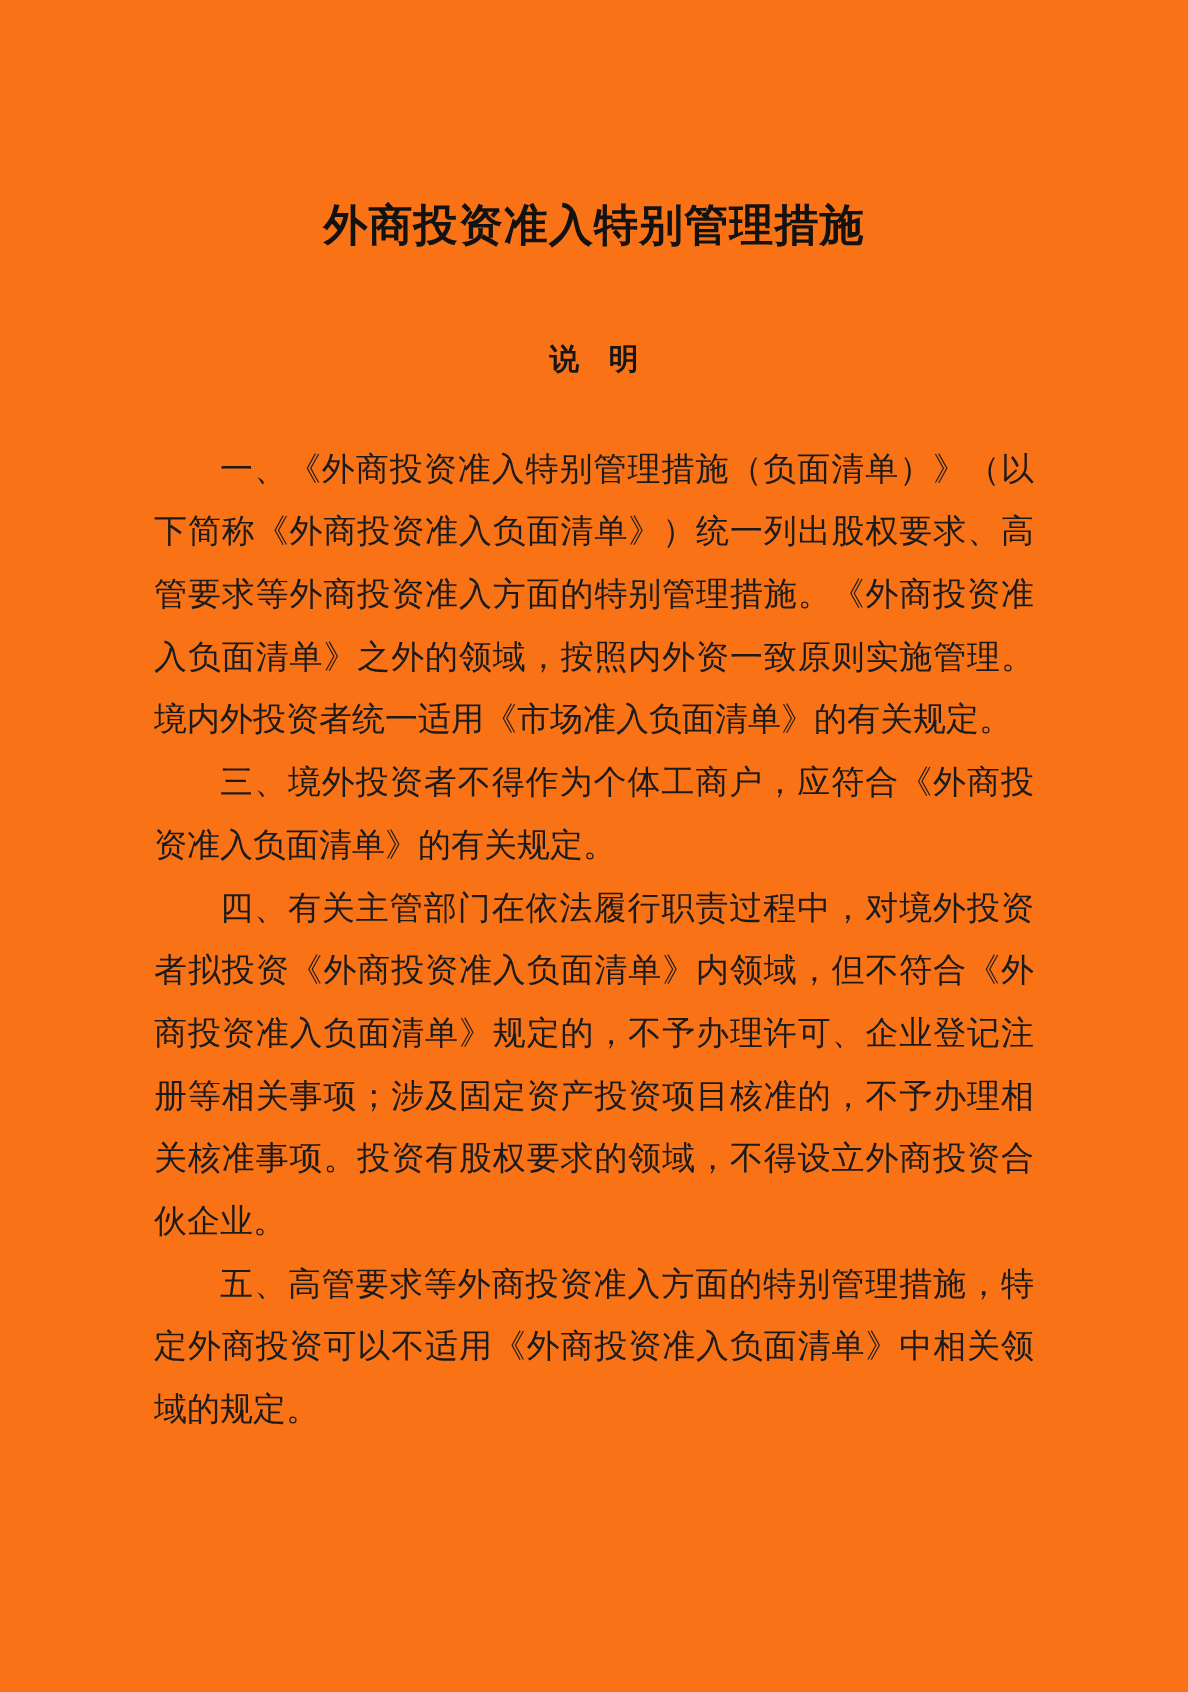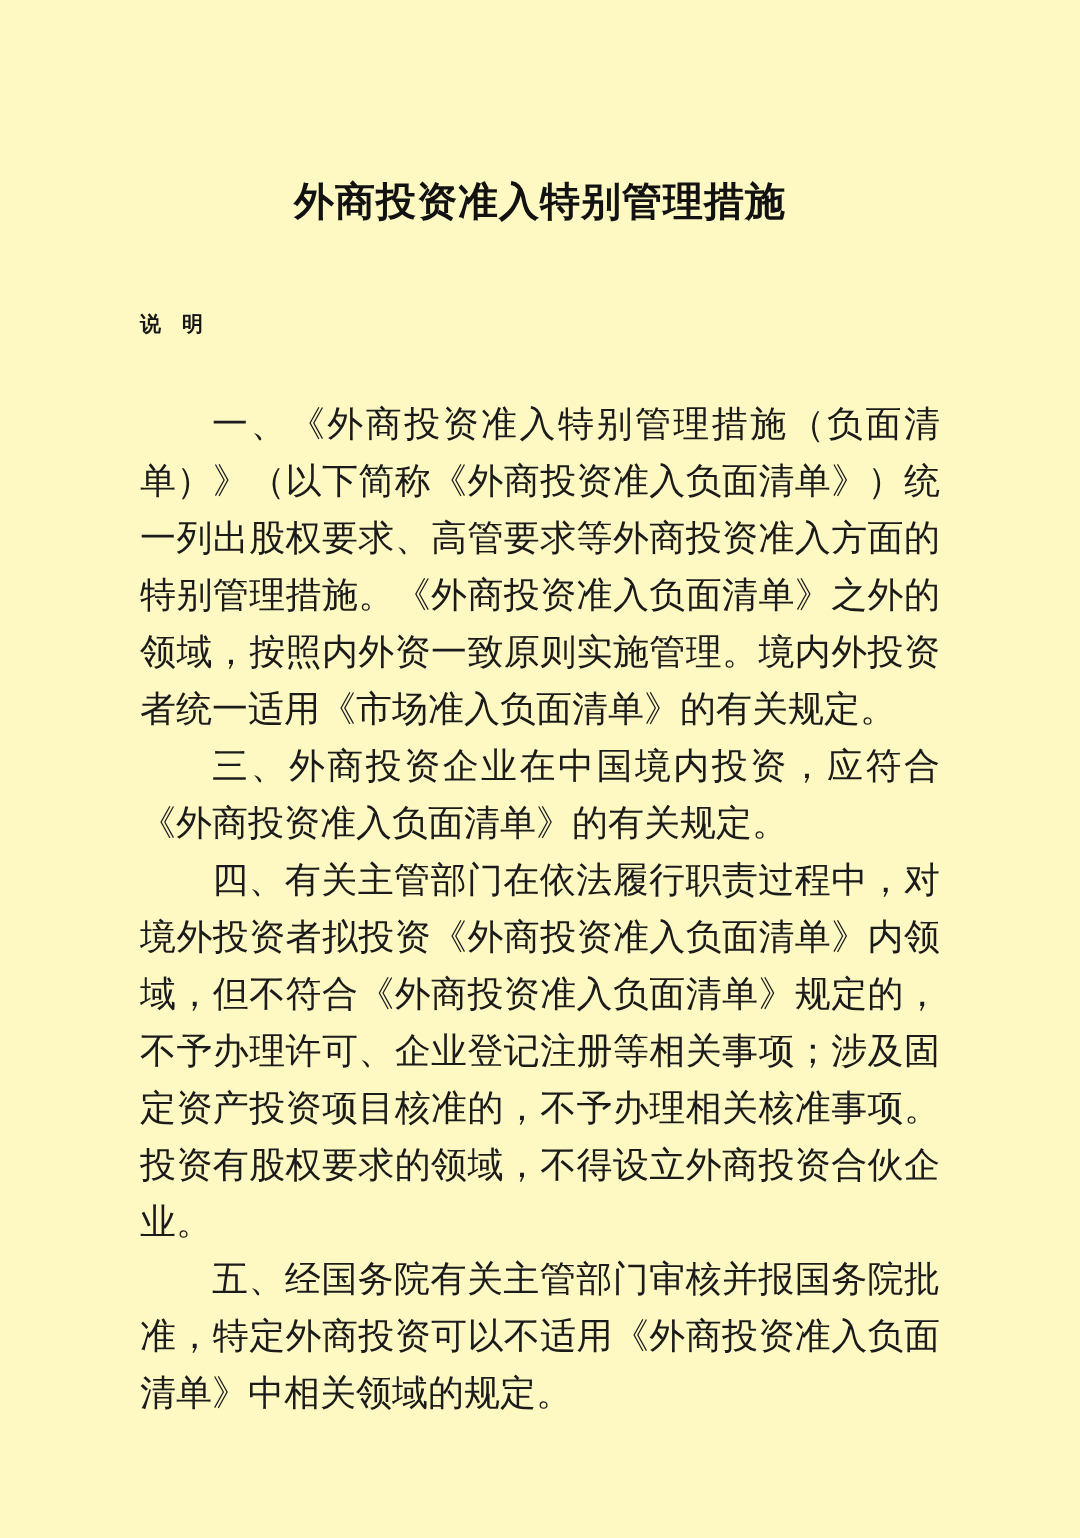--- a/index.html
+++ b/index.html
@@ -5,69 +5,70 @@
   html, body {
     margin: 0;
     padding: 0;
     background: #ffffff;
   }
   .page {
     position: relative;
     width: 1080px;
     height: 1538px;
     margin: 0 auto;
-    background: #fef9c3;
+    background: #f97316;
     box-sizing: border-box;
     padding: 178px 140px 0 140px;
     color: #1b1b1b;
-    font-family: Liberation Mono, monospace;
+    font-family: Liberation Serif, serif;
     overflow: hidden;
   }
   .title-block {
     text-align: center;
     font-weight: bold;
     font-size: 40px;
     line-height: 54px;
     letter-spacing: 1px;
     color: #121212;
   }
   .title-line {
     white-space: nowrap;
   }
   .section-heading {
     margin: 74px 0 0 0;
+    text-align: center;
     font-weight: bold;
-    font-size: 21px;
+    font-size: 27px;
     line-height: 40px;
     color: #161616;
   }
   .body-text {
     margin-top: 52px;
   }
   .para {
     margin: 0;
-    font-size: 36px;
+    font-size: 30px;
     line-height: 57px;
     text-align: justify;
     text-indent: 2em;
     color: #1b1b1b;
     word-break: break-all;
   }
 </style>
 </head>
 <body>
 
 <div class="page">
 
   <header class="title-block">
     <div class="title-line">外商投资准入特别管理措施</div>
   </header>
 
   <h2 class="section-heading">说　明</h2>
 
   <main class="body-text">
     <p class="para">一、《外商投资准入特别管理措施（负面清单）》（以下简称《外商投资准入负面清单》）统一列出股权要求、高管要求等外商投资准入方面的特别管理措施。《外商投资准入负面清单》之外的领域，按照内外资一致原则实施管理。境内外投资者统一适用《市场准入负面清单》的有关规定。</p>
-    <p class="para">三、外商投资企业在中国境内投资，应符合《外商投资准入负面清单》的有关规定。</p>
+    <p class="para">三、境外投资者不得作为个体工商户，应符合《外商投资准入负面清单》的有关规定。</p>
     <p class="para">四、有关主管部门在依法履行职责过程中，对境外投资者拟投资《外商投资准入负面清单》内领域，但不符合《外商投资准入负面清单》规定的，不予办理许可、企业登记注册等相关事项；涉及固定资产投资项目核准的，不予办理相关核准事项。投资有股权要求的领域，不得设立外商投资合伙企业。</p>
-    <p class="para">五、经国务院有关主管部门审核并报国务院批准，特定外商投资可以不适用《外商投资准入负面清单》中相关领域的规定。</p>
+    <p class="para">五、高管要求等外商投资准入方面的特别管理措施，特定外商投资可以不适用《外商投资准入负面清单》中相关领域的规定。</p>
   </main>
 
 </div>
 
 </body></html>

